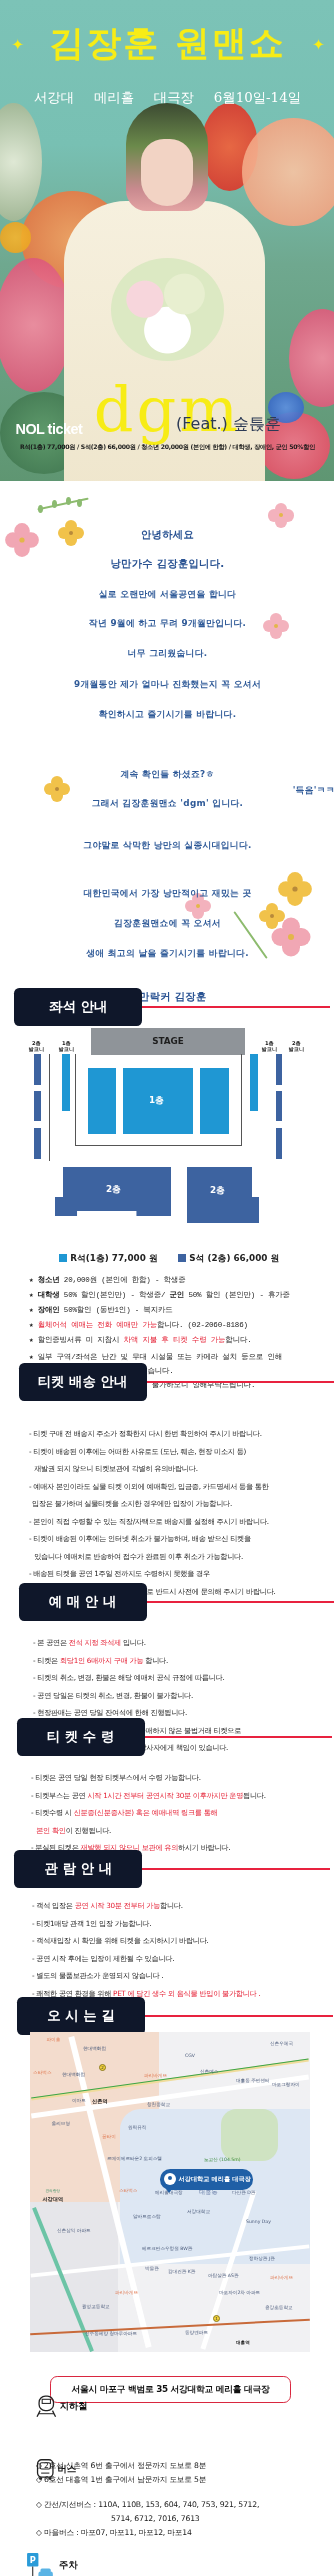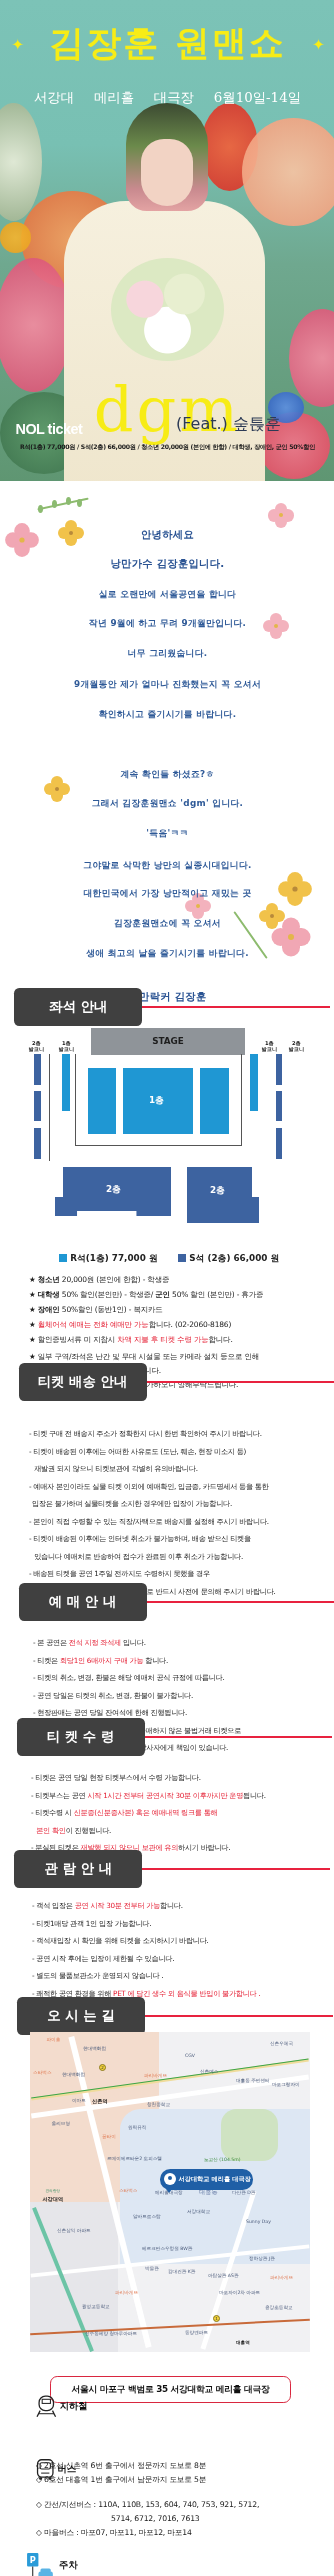--- a/index.html
+++ b/index.html
@@ -33,21 +33,21 @@
   .greeting .line { position: absolute; left: 0; width: 335px; text-align: center; color: #2f5a98; font-size: 8.8px; font-weight: bold; letter-spacing: 0.3px; }
   .greeting .big { font-size: 10.3px; color: #2a5393; }
   .deco-flower { position: absolute; width: 26px; height: 26px; }
   .deco-flower .p { position: absolute; width: 12.4px; height: 12.4px; border-radius: 50%; }
   .deco-flower .c { position: absolute; left: 10.8px; top: 10.8px; width: 4.1px; height: 4.1px; border-radius: 50%; background: #e3b64a; }
   .leaf-branch { position: absolute; height: 2.1px; background: #8dbb6e; border-radius: 1px; }
   .leaf { position: absolute; width: 5.2px; height: 8.2px; border-radius: 50%; background: #8cbb71; }
 
   
   .sec-head { position: absolute; left: 14.4px; width: 319px; height: 38px; }
-  .sec-head .pill { position: absolute; left: 0; top: 0; width: 128px; height: 38px; background: #404040; border-radius: 5.2px;
+  .sec-head .pill { position: absolute; left: 0; top: 0; width: 128px; height: 38px; background: #0f172a; border-radius: 5.2px;
     color: #fff; font-weight: bold; font-size: 13.4px; text-align: center; line-height: 38px; }
   .sec-head .rule { position: absolute; left: 128px; top: 18px; right: 3.1px; height: 1.5px; background: #e8223f; }
 
   
   .seatmap { position: absolute; left: 0; top: 1036px; width: 335px; height: 191px; }
   .blk { position: absolute; }
   .lvl1 { background: #1f97d3; }
   .lvl2 { background: #3d63a0; }
   .stage { background: #8f9499; color: #1e1e1e; font-weight: bold; font-size: 8.8px; text-align: center; line-height: 27px; }
   .seatmap .lbl { position: absolute; text-align: center; font-size: 5.2px; font-weight: bold; line-height: 6.2px; color: #111; width: 20.6px; }
@@ -199,22 +199,22 @@
 
   <div class="line big" style="top:47px;">안녕하세요</div>
   <div class="line big" style="top:76px;">낭만가수 김장훈입니다.</div>
   <div class="line" style="top:108px;">실로 오랜만에 서울공연을 합니다</div>
   <div class="line" style="top:137px;">작년 9월에 하고 무려 9개월만입니다.</div>
   <div class="line" style="top:167px;">너무 그리웠숩니다.</div>
   <div class="line" style="top:198px;">9개월동안 제가 얼마나 진화했는지 꼭 오셔서</div>
   <div class="line" style="top:228px;">확인하시고 즐기시기를 바랍니다.</div>
   <div class="line" style="top:272px;margin-top:45px;">그래서 김장훈원맨쇼 'dgm' 입니다.</div>
   <div class="line" style="top:239px;margin-top:49px;">계속 확인들 하셨죠?ㅎ</div>
-  <div class="line" style="top:304px;margin-top:43px;">'득음'ㅋㅋ</div>
-  <div class="line" style="top:335px;margin-top:44px;">그야말로 삭막한 낭만의 실종시대입니다.</div>
+  <div class="line" style="top:304px;text-align:right;">'득음'ㅋㅋ</div>
+  <div class="line" style="top:335px;margin-top:24px;">그야말로 삭막한 낭만의 실종시대입니다.</div>
   <div class="line" style="top:366px;margin-top:41px;">대한민국에서 가장 낭만적이고 재밌는 곳</div>
   <div class="line" style="top:397px;margin-top:40px;">김장훈원맨쇼에 꼭 오셔서</div>
   <div class="line" style="top:427px;margin-top:40px;">생애 최고의 날을 즐기시기를 바랍니다.</div>
   <div class="line big" style="top:469px;margin-top:40px;">낭만락커 김장훈</div>
 </div>
 
 <div class="sec-head" style="top:988px;">
   <div class="pill">좌석 안내</div>
   <div class="rule"></div>
 </div>
@@ -257,21 +257,21 @@
 
 <div class="legend">
   <span style="position:absolute;left:59px;top:0;">
     <span class="sq" style="background:#1f97d3;"></span><span>R석(1층) 77,000 원</span>
   </span>
   <span style="position:absolute;left:178px;top:0;">
     <span class="sq" style="background:#3d63a0;"></span><span>S석 (2층) 66,000 원</span>
   </span>
 </div>
 
-<div class="notes" style="top:1273px;">
+<div class="notes" style="top:1273px;font-family:Liberation Mono, monospace;">
   <div class="row"><span>★</span> <span class="b">청소년</span><span> 20,000원 (본인에 한함) - 학생증</span></div>
   <div class="row" style="margin-top:1px;"><span>★</span> <span class="b">대학생</span><span> 50% 할인(본인만) - 학생증/ </span><span class="b">군인</span><span> 50% 할인 (본인만) - 휴가증</span></div>
   <div class="row" style="margin-top:1px;"><span>★</span> <span class="b">장애인</span><span> 50%할인 (동반1인) - 복지카드</span></div>
   <div class="row" style="margin-top:1px;"><span>★</span> <span class="red">휠체어석 예매는 전화 예매만 가능</span><span>합니다. (02-2060-8186)</span></div>
   <div class="row" style="margin-top:1px;"><span>★</span> <span>할인증빙서류 미 지참시 </span><span class="red">차액 지불 후 티켓 수령 가능</span><span>합니다.</span></div>
   <div class="row" style="margin-top:3.1px;"><span>★</span> <span>일부 구역/좌석은 난간 및 무대 시설물 또는 카메라 설치 등으로 인해</span></div>
   <div class="row indent">일부 시야 장애가 발생할 수 있습니다.</div>
   <div class="row indent">이로 인한 티켓 교환 및 환불은 불가하오니 양해부탁드립니다.</div>
 </div>
 

